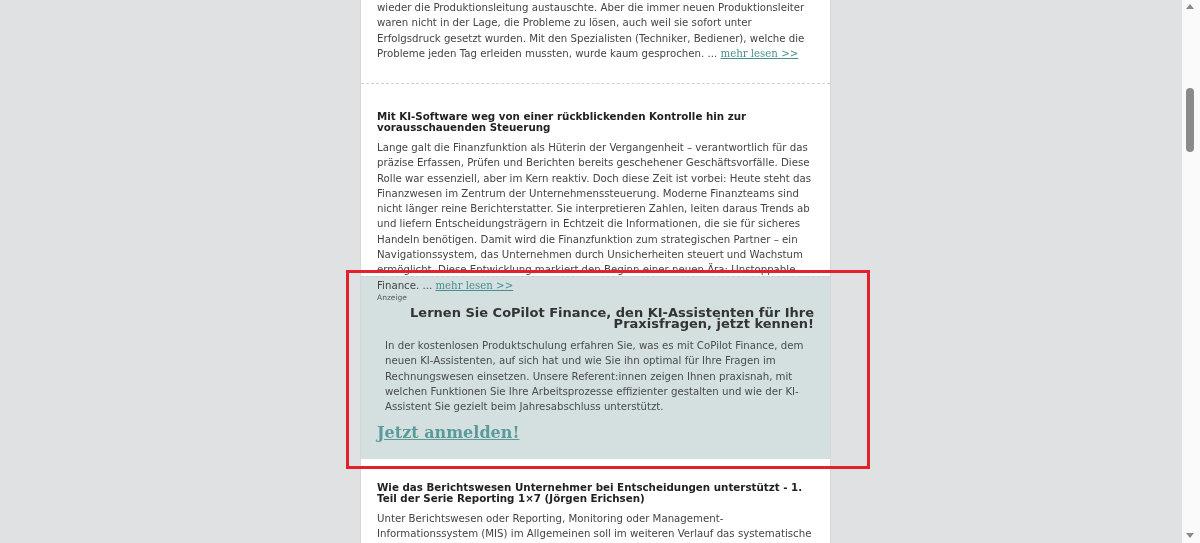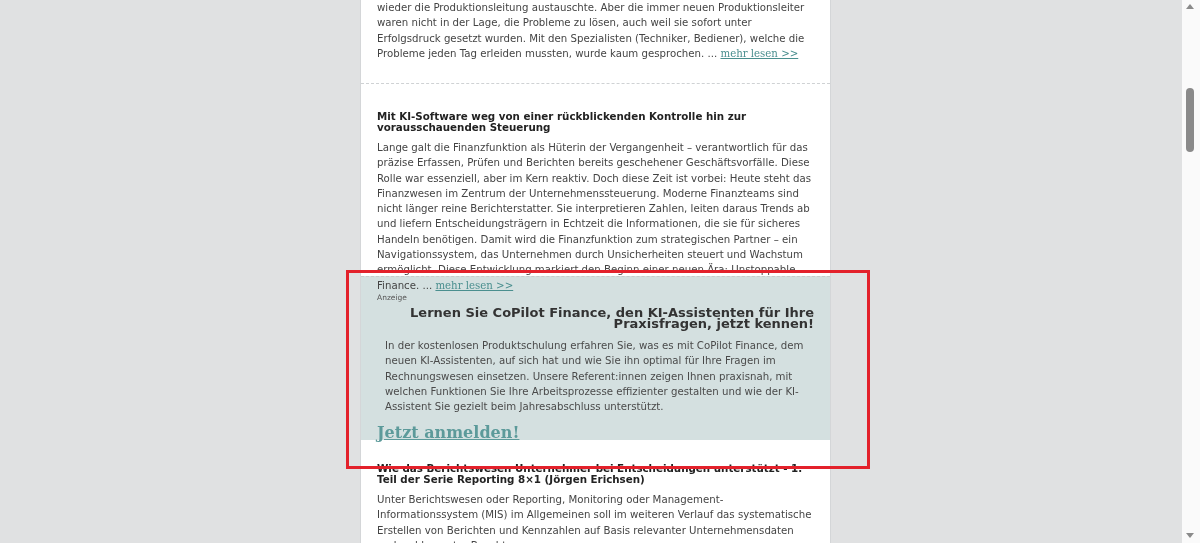--- a/index.html
+++ b/index.html
@@ -48,21 +48,21 @@
     }
     .divider {
       border-top: 1px dashed #cfd2d4;
       height: 0;
     }
     #a1 { padding-top: 20px; height: 83px; }
     #a2 { padding-top: 18px; height: 174px; }
     .ad {
       background: #d4e0e0;
       padding: 16px 16px 0 16px;
-      height: 164px;
+      height: 183px;
       box-sizing: border-box;
       border-top: 1px dashed #c8cccc;
     }
     .ad-label {
       font-size: 7.5px;
       color: #555;
       margin: 0 0 6px 0;
     }
     .ad-title {
       font-size: 13px;
@@ -140,21 +140,21 @@
   </div>
 
   <div class="ad">
     <p class="ad-label">Anzeige</p>
     <h3 class="ad-title">Lernen Sie CoPilot Finance, den KI-Assistenten für Ihre Praxisfragen, jetzt kennen!</h3>
     <p class="ad-text">In der kostenlosen Produktschulung erfahren Sie, was es mit CoPilot Finance, dem neuen KI-Assistenten, auf sich hat und wie Sie ihn optimal für Ihre Fragen im Rechnungswesen einsetzen. Unsere Referent:innen zeigen Ihnen praxisnah, mit welchen Funktionen Sie Ihre Arbeitsprozesse effizienter gestalten und wie der KI-Assistent Sie gezielt beim Jahresabschluss unterstützt.</p>
     <a class="ad-cta">Jetzt anmelden!</a>
   </div>
 
   <div class="article" id="a3">
-    <h3 class="article-title">Wie das Berichtswesen Unternehmer bei Entscheidungen unterstützt - 1. Teil der Serie Reporting 8×1 (Jörgen Erichsen)</h3>
+    <h3 class="article-title">Wie das Berichtswesen Unternehmer bei Entscheidungen unterstützt - 1. Teil der Serie Reporting 1×7 (Jörgen Erichsen)</h3>
     <p class="article-text">Unter Berichtswesen oder Reporting, Monitoring oder Management-Informationssystem (MIS) im Allgemeinen soll im weiteren Verlauf das systematische Erstellen von Berichten und Kennzahlen auf Basis relevanter Unternehmensdaten und -zahlen unter Beachtung</p>
   </div>
 </div>
 
 <div class="highlight-box"></div>
 
 <div class="scrollbar">
   <div class="scroll-up"></div>
   <div class="scroll-thumb"></div>
   <div class="scroll-down"></div>

